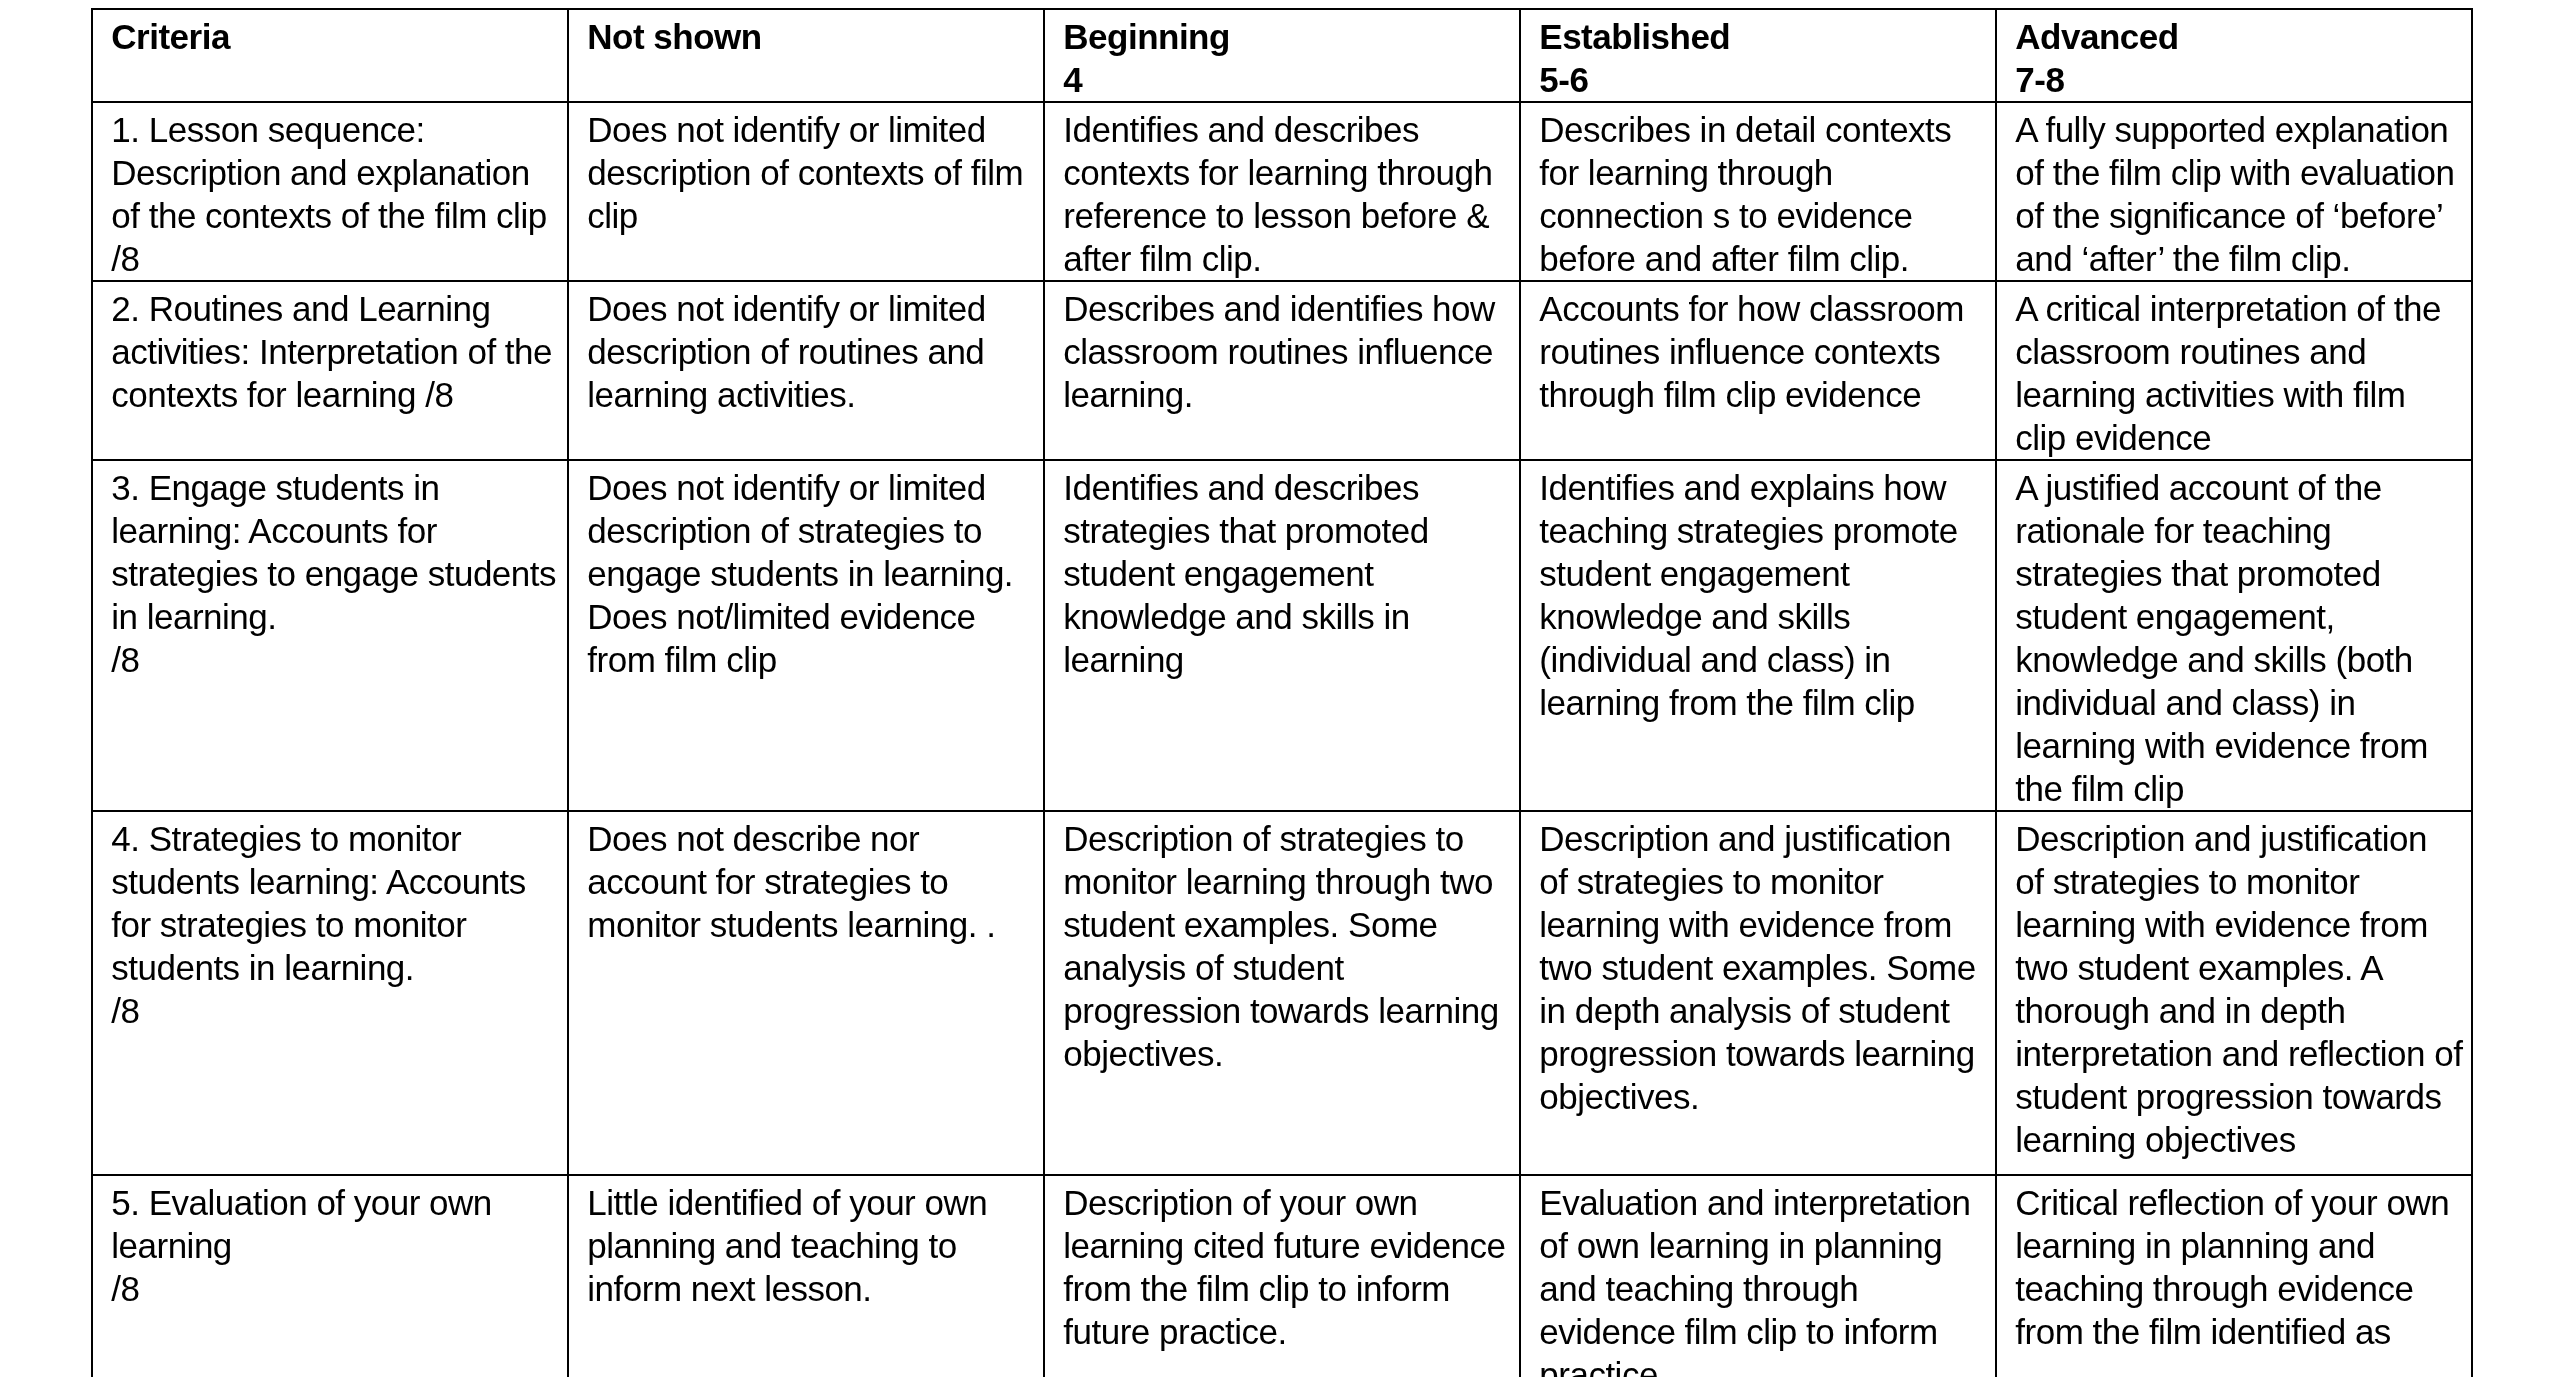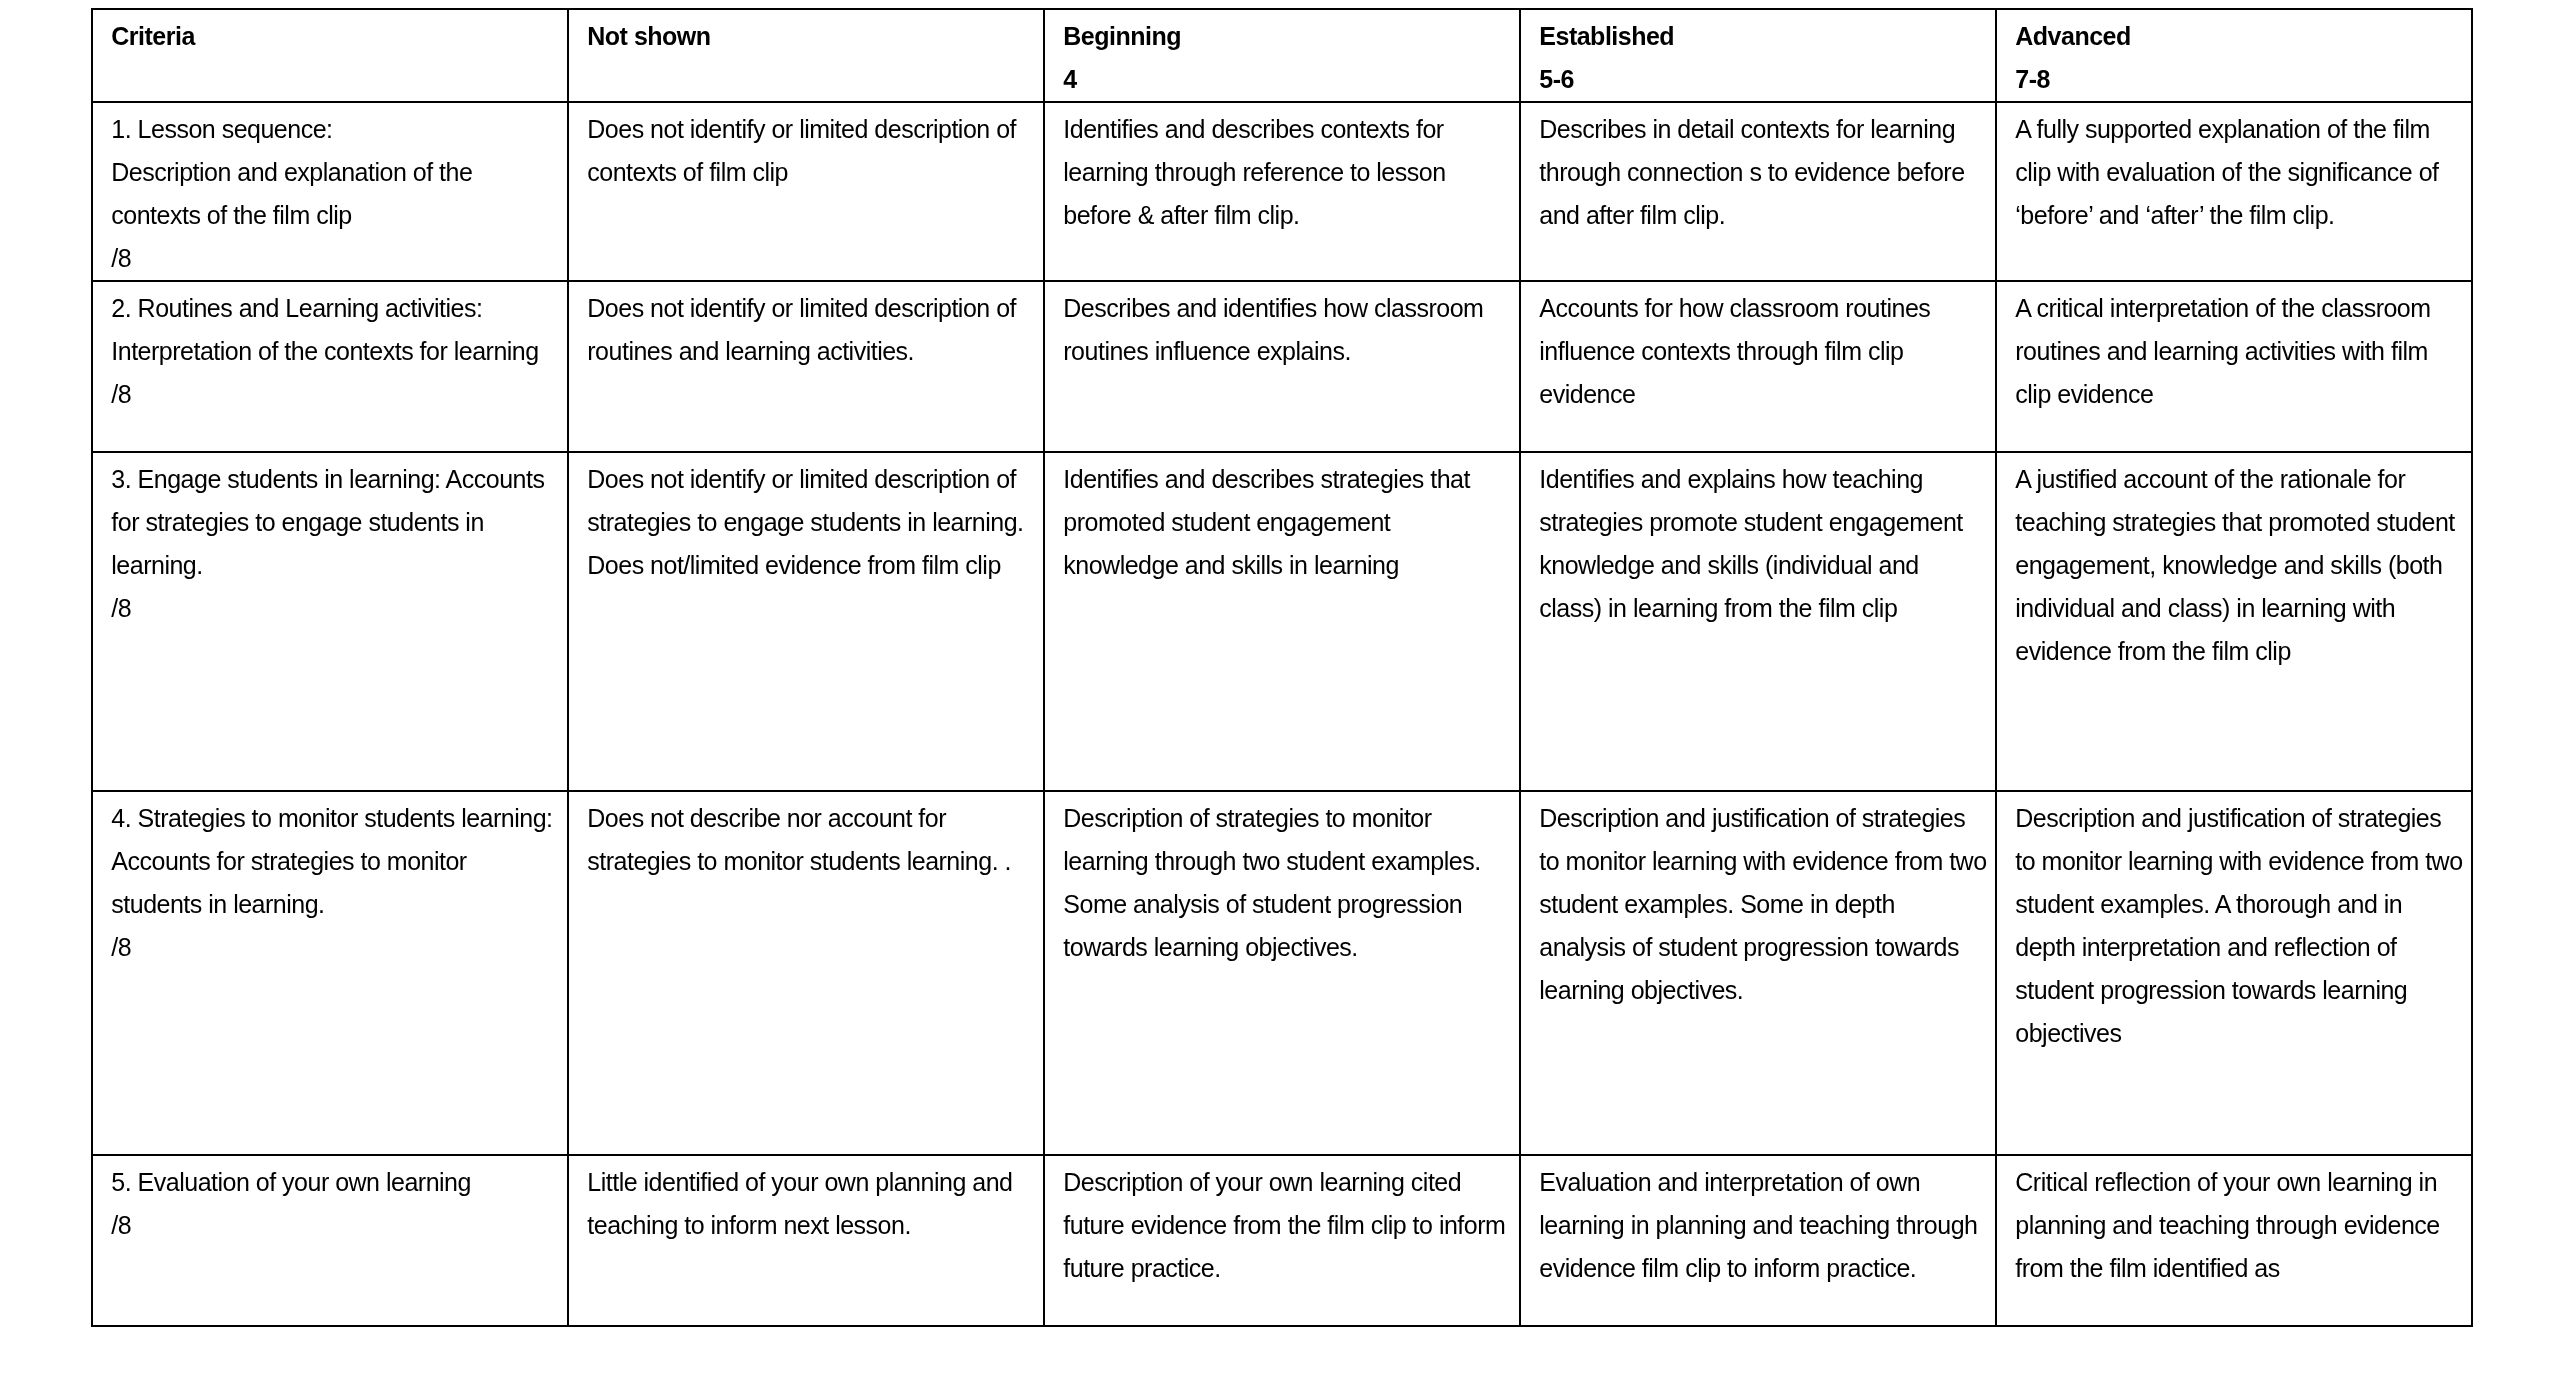--- a/index.html
+++ b/index.html
@@ -8,21 +8,21 @@
     table.rubric {
       position: absolute; left: 91px; top: 8.3px;
       width: 2380px; border-collapse: collapse; table-layout: fixed;
     }
     table.rubric col { width: 476px; }
     table.rubric td, table.rubric th {
       border: 2.5px solid #000;
       vertical-align: top;
       text-align: left;
       padding: 5px 8.3px 0 18.3px;
-      font-size: 25px;
+      font-size: 35px;
       line-height: 43px;
       font-weight: normal;
       box-sizing: border-box;
       overflow: hidden;
       letter-spacing: -0.5px;
     }
     table.rubric th { font-weight: bold; }
     tr.h-row { height: 86px; }
     tr.r1 { height: 165px; }
     tr.r2 { height: 171px; margin-top: 16px; }
@@ -87,21 +87,21 @@
   </tr>
 
   <tr class="r2">
     <td>
           <span class="cell-text">2. Routines and Learning activities: Interpretation of the contexts for learning /8</span>
         </td>
     <td>
           <span class="cell-text">Does not identify or limited description of routines and learning activities.</span>
         </td>
     <td>
-          <span class="cell-text">Describes and identifies how classroom routines influence explains.</span>
+          <span class="cell-text">Describes and identifies how classroom routines influence learning.</span>
         </td>
     <td>
           <span class="cell-text">Accounts for how classroom routines influence contexts through film clip evidence</span>
         </td>
     <td>
           <span class="cell-text">A critical interpretation of the classroom routines and learning activities with film clip evidence</span>
         </td>
   </tr>
 
   <tr class="r3">

